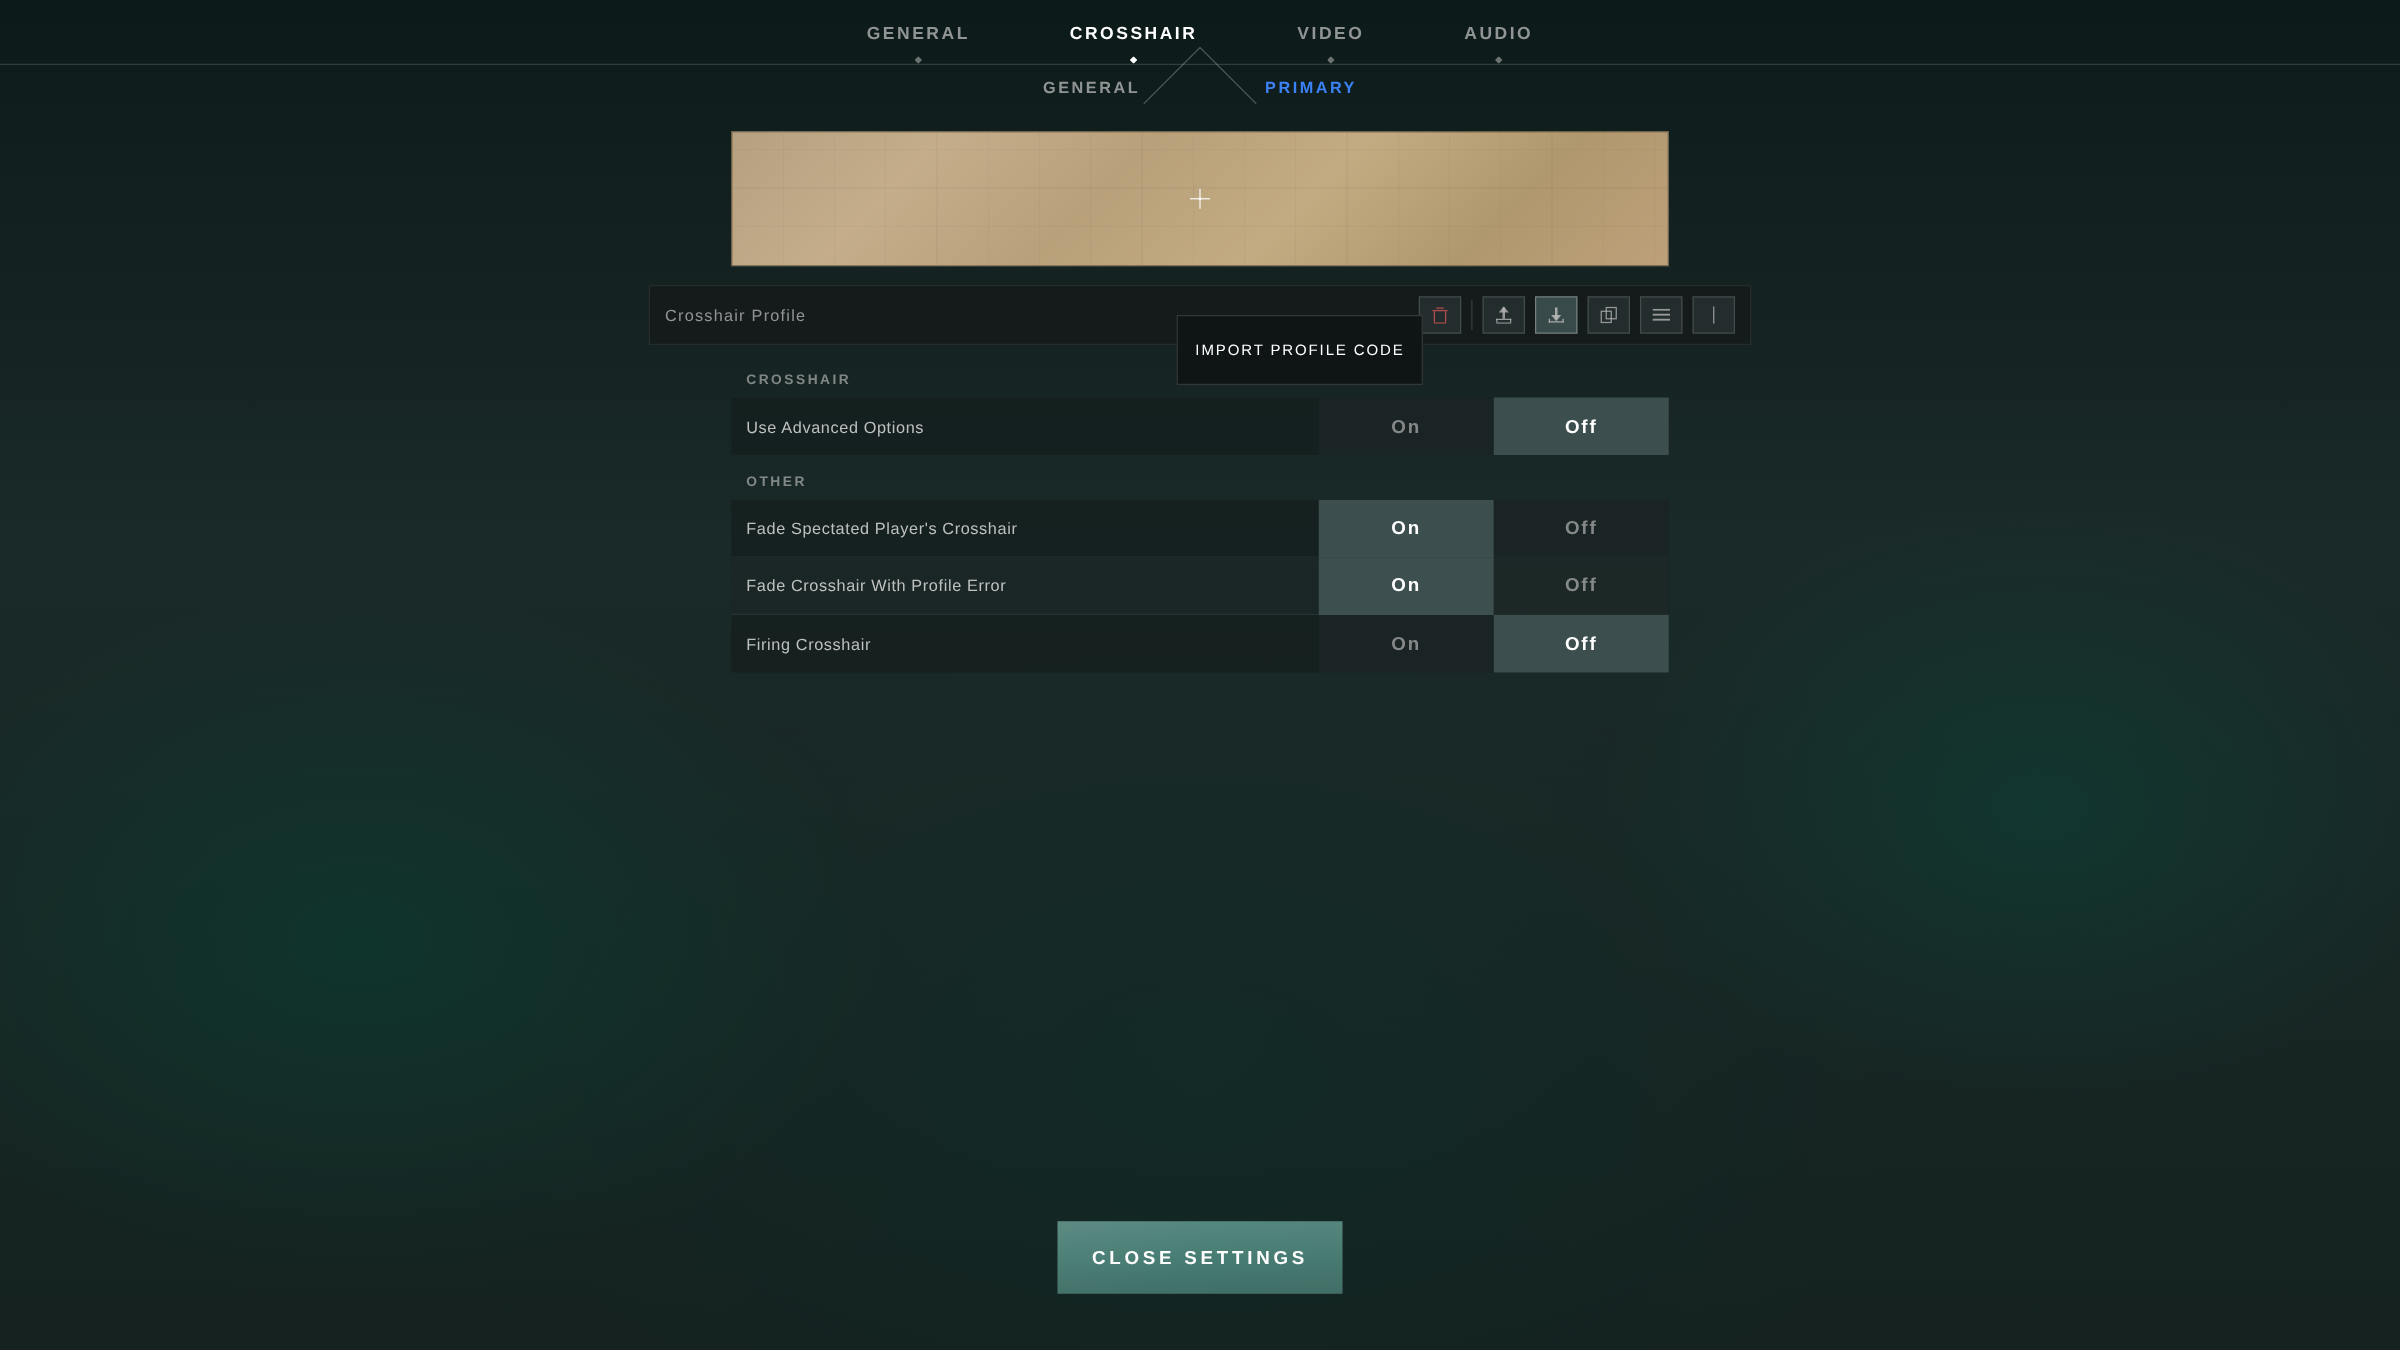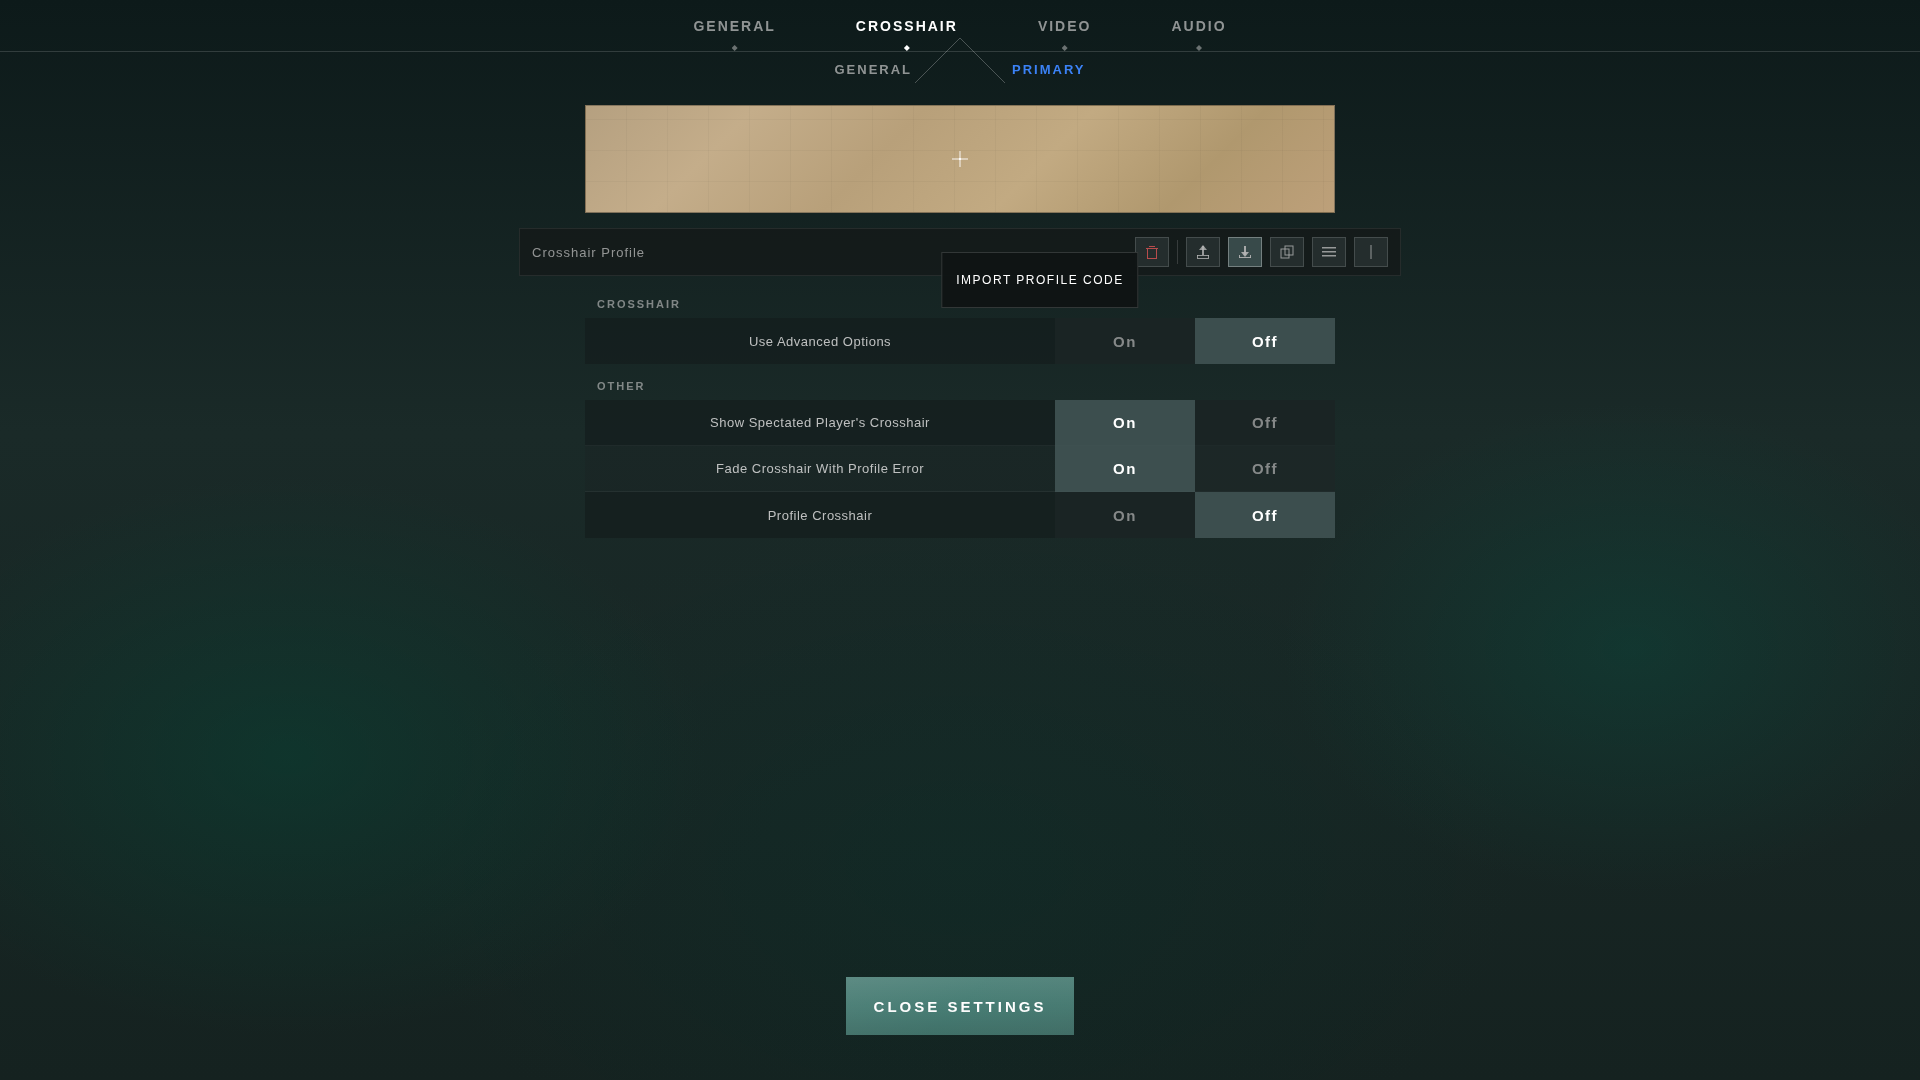--- a/index.html
+++ b/index.html
@@ -258,21 +258,20 @@
       letter-spacing: 2px;
       padding: 16px 12px 8px;
       text-transform: uppercase;
     }
 
     .settings-row {
       display: flex;
       align-items: center;
       height: 46px;
       border-bottom: 1px solid rgba(255,255,255,0.05);
-      text-align: center;
     }
 
     .settings-row:last-child {
       border-bottom: none;
     }
 
     .row-label {
       flex: 1;
       color: rgba(220,220,220,0.85);
       font-size: 13px;
@@ -452,21 +451,21 @@
           <span>Off</span>
         </div>
       </div>
     </div>
   </div>
 
   <div>
     <div class="section-title">OTHER</div>
 
     <div class="settings-row" style="background: rgba(20,28,28,0.7);">
-      <span class="row-label">Show Spectated Player's Crosshair</span>
+      <span class="row-label">Fade Spectated Player's Crosshair</span>
       <div class="toggle-group">
         <div class="toggle-btn on-btn selected">
           <span>On</span>
         </div>
         <div class="toggle-btn">
           <span>Off</span>
         </div>
       </div>
     </div>
 
@@ -476,21 +475,21 @@
         <div class="toggle-btn on-btn selected">
           <span>On</span>
         </div>
         <div class="toggle-btn">
           <span>Off</span>
         </div>
       </div>
     </div>
 
     <div class="settings-row" style="background: rgba(20,28,28,0.7);">
-      <span class="row-label">Profile Crosshair</span>
+      <span class="row-label">Firing Crosshair</span>
       <div class="toggle-group">
         <div class="toggle-btn on-btn">
           <span>On</span>
         </div>
         <div class="toggle-btn selected">
           <span>Off</span>
         </div>
       </div>
     </div>
   </div>

